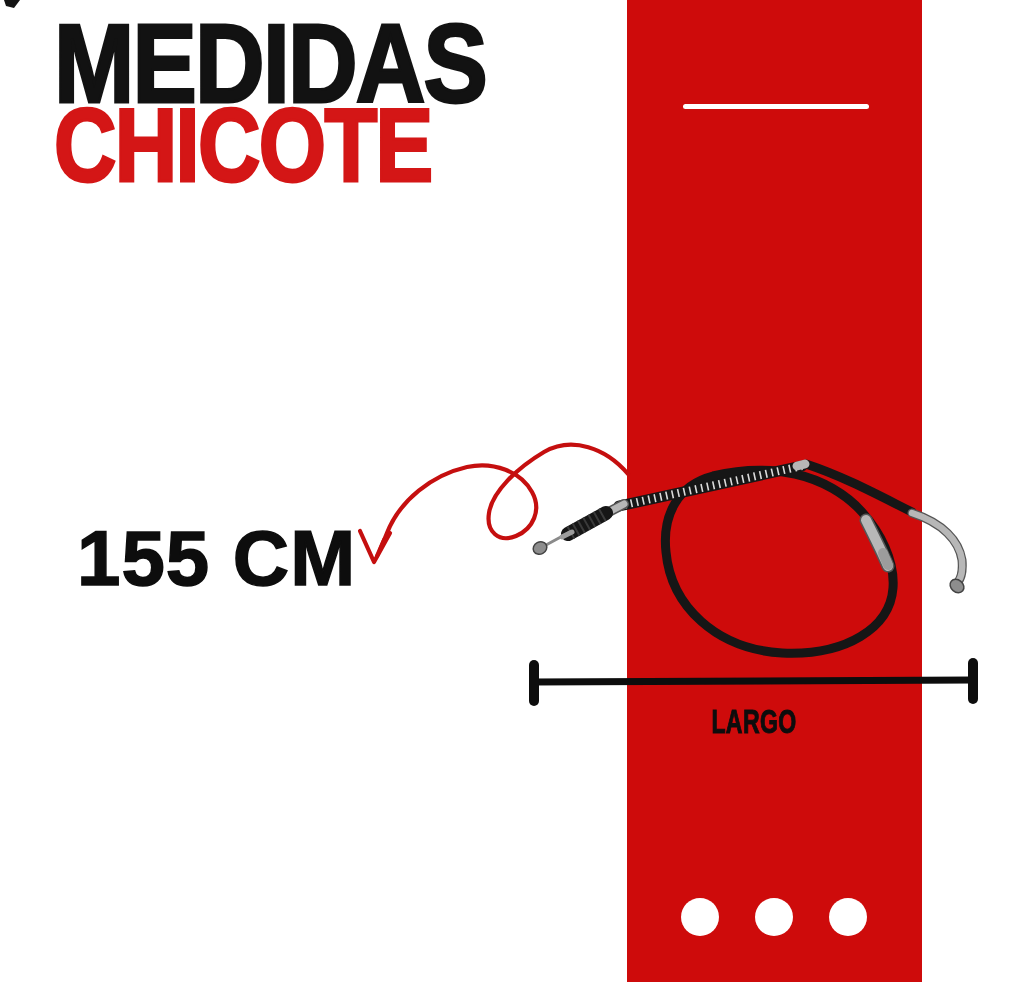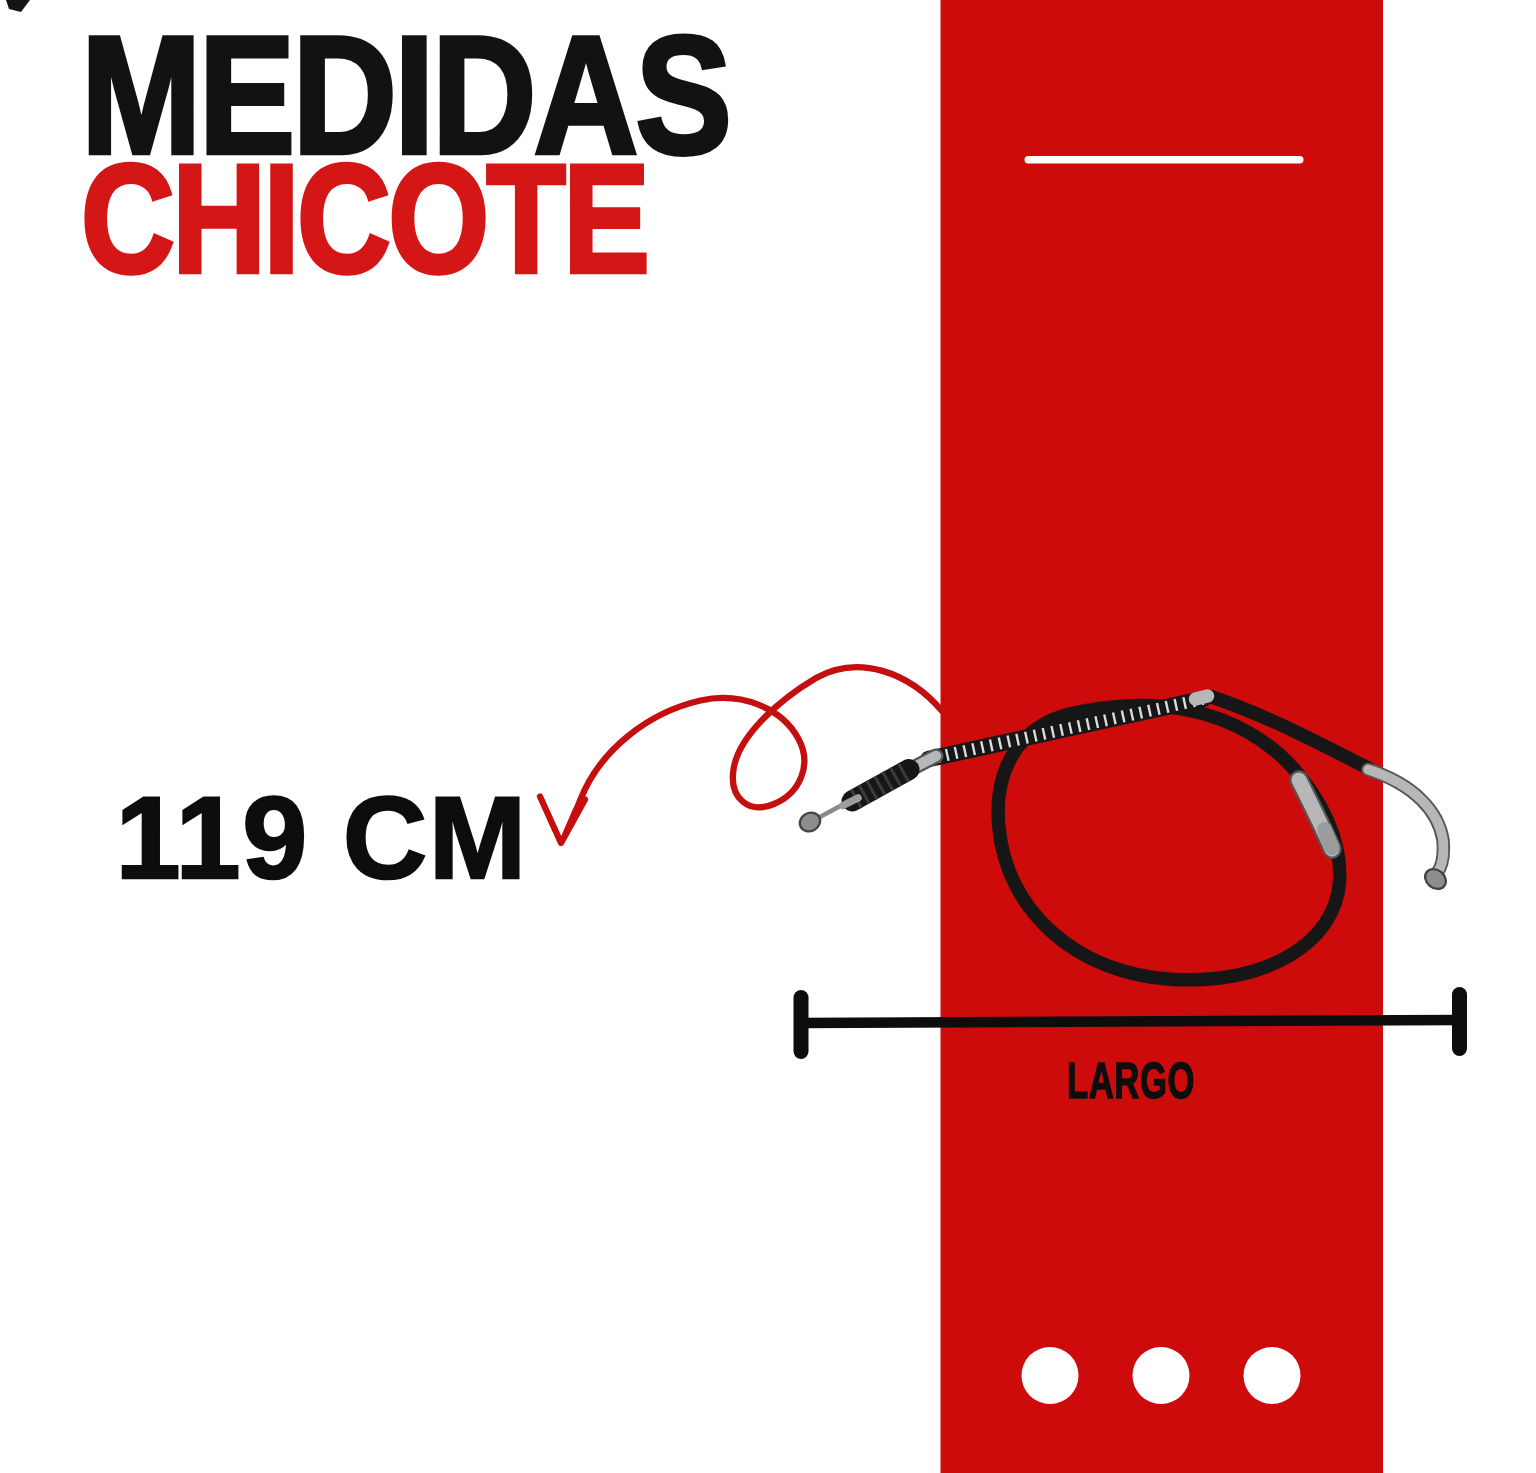--- a/index.html
+++ b/index.html
@@ -119,21 +119,21 @@
       <path class="dim-cap" d="M 534 665 L 534 701"></path>
       <path class="dim-cap" d="M 973 663 L 973 699"></path>
     </g>
   </svg>
 
   <header class="title">
     <div class="t1">MEDIDAS</div>
     <div class="t2">CHICOTE</div>
   </header>
 
-  <div class="value">119 CM</div>
+  <div class="value">155 CM</div>
 
   <div class="largo">LARGO</div>
 
   <div class="dots">
       <span class="dot"></span>
       <span class="dot"></span>
       <span class="dot"></span>
     </div>
 
 </div>

